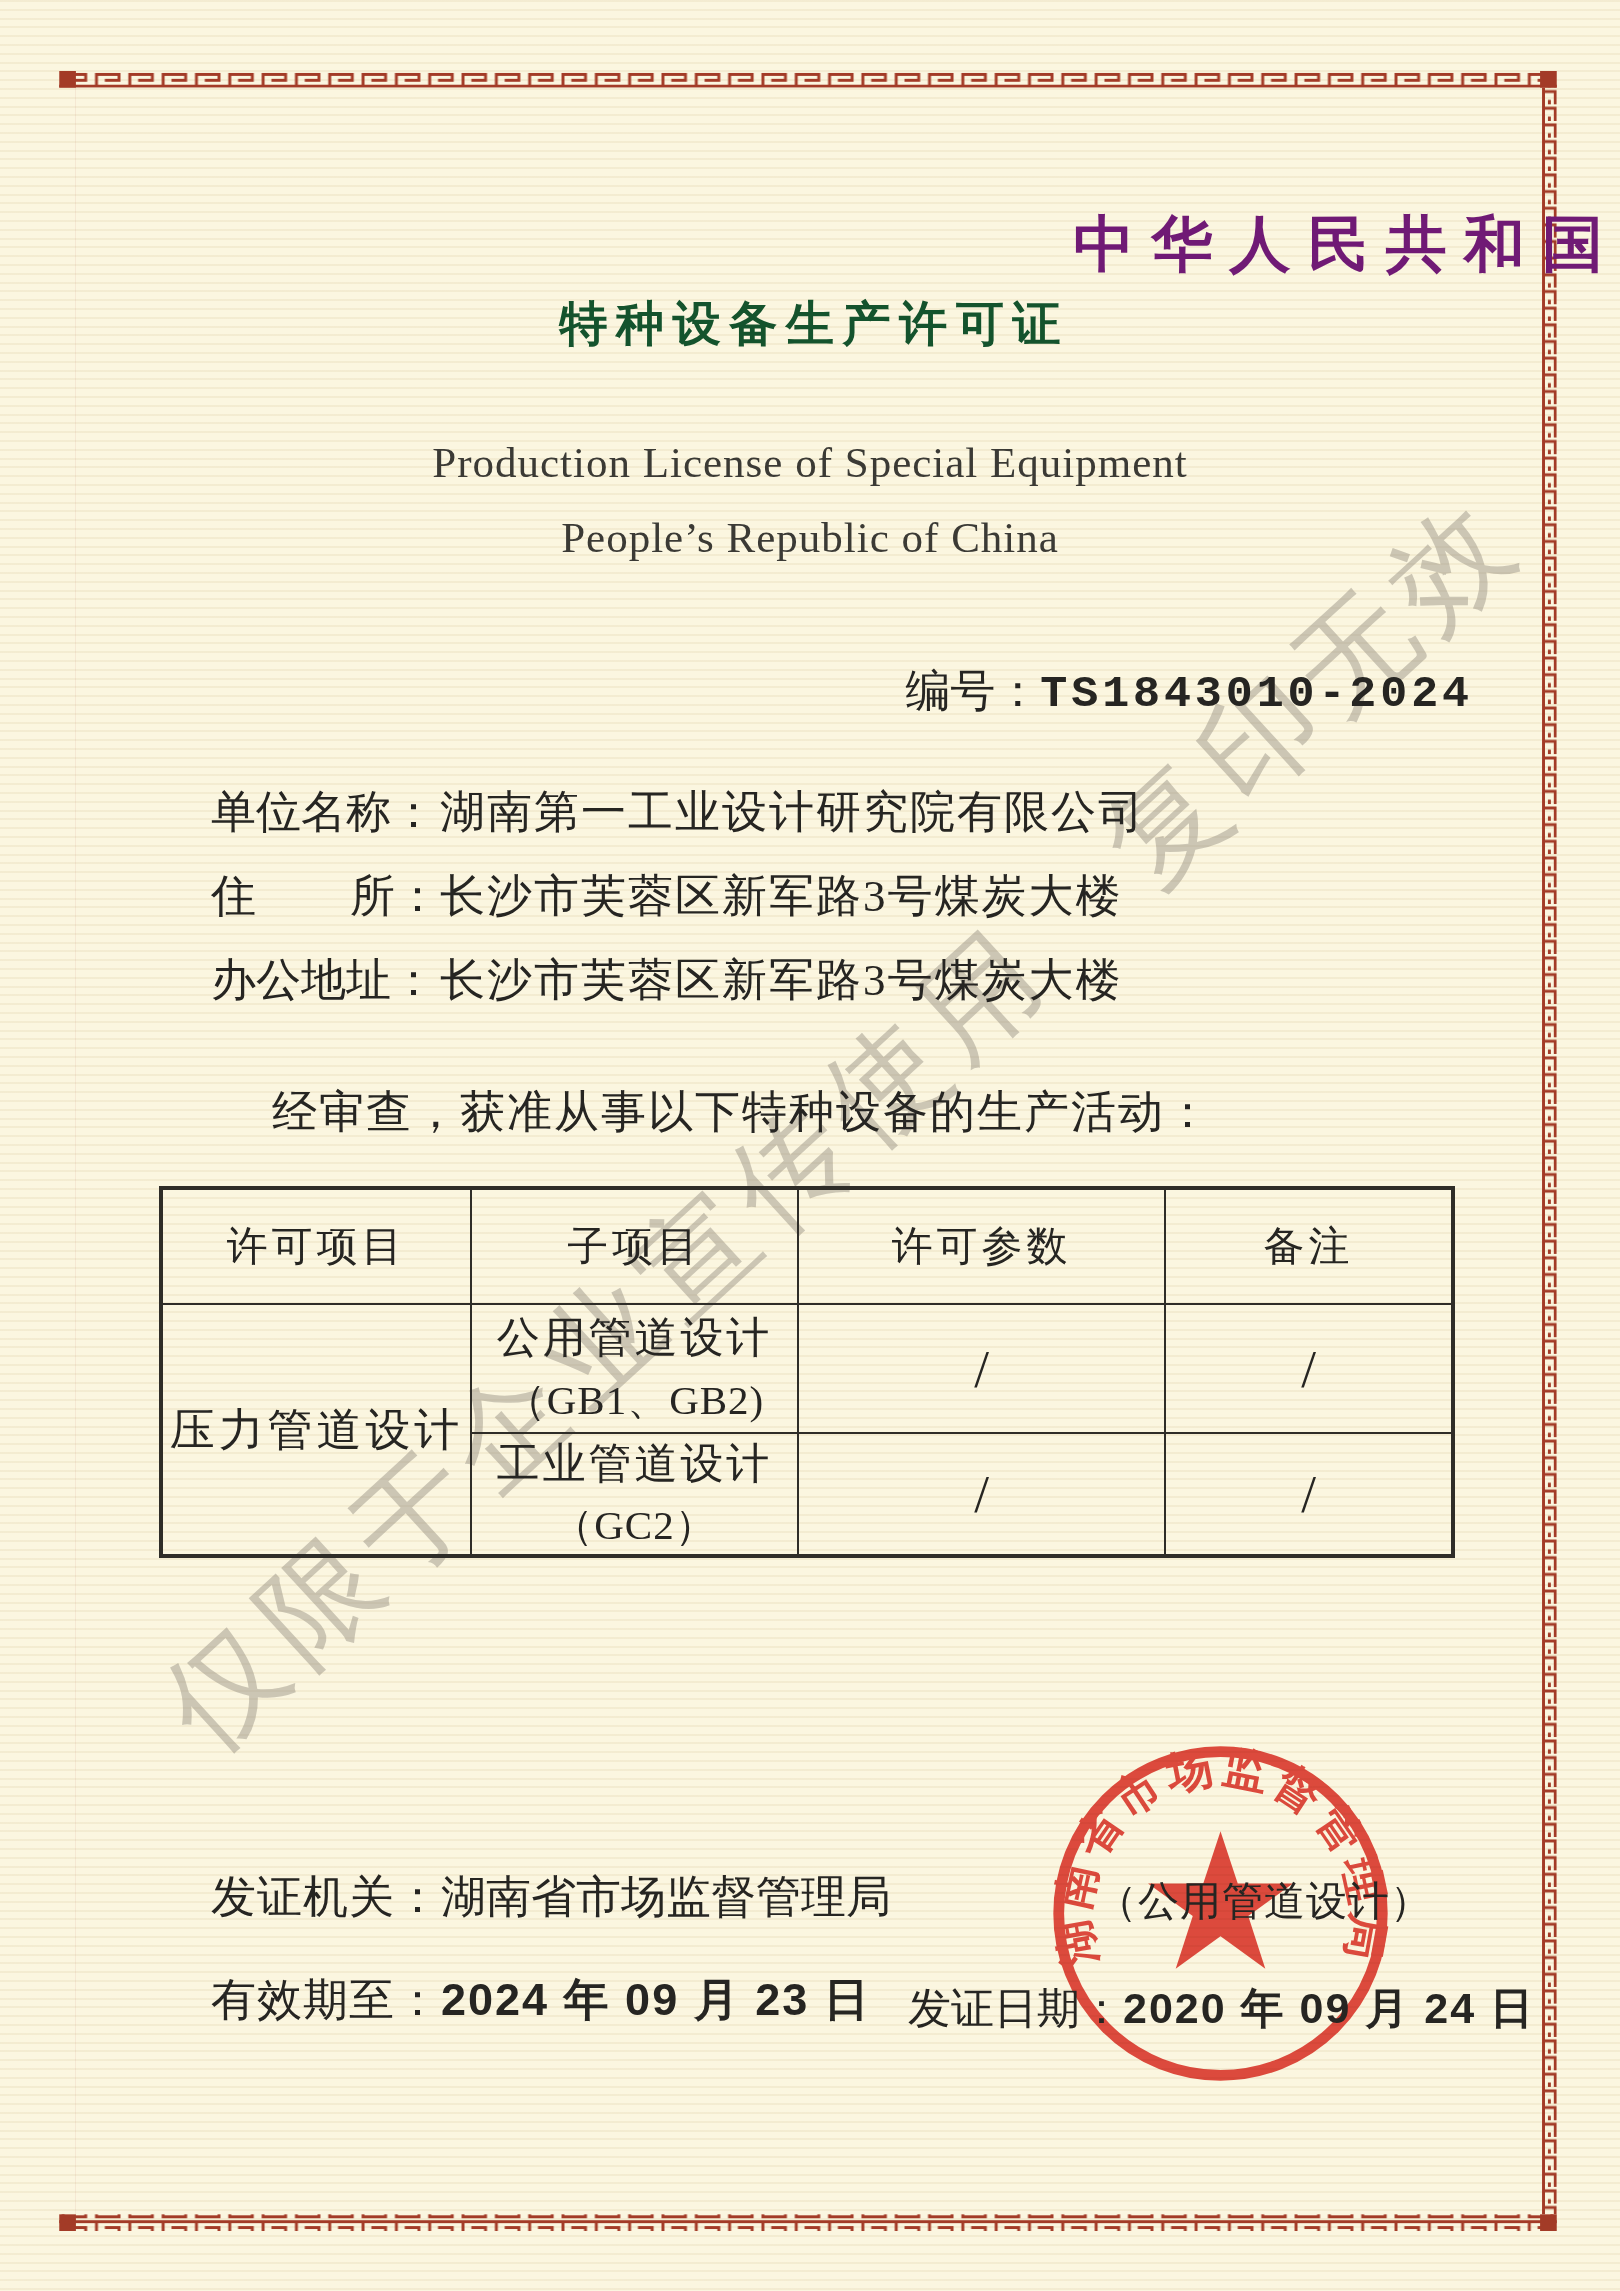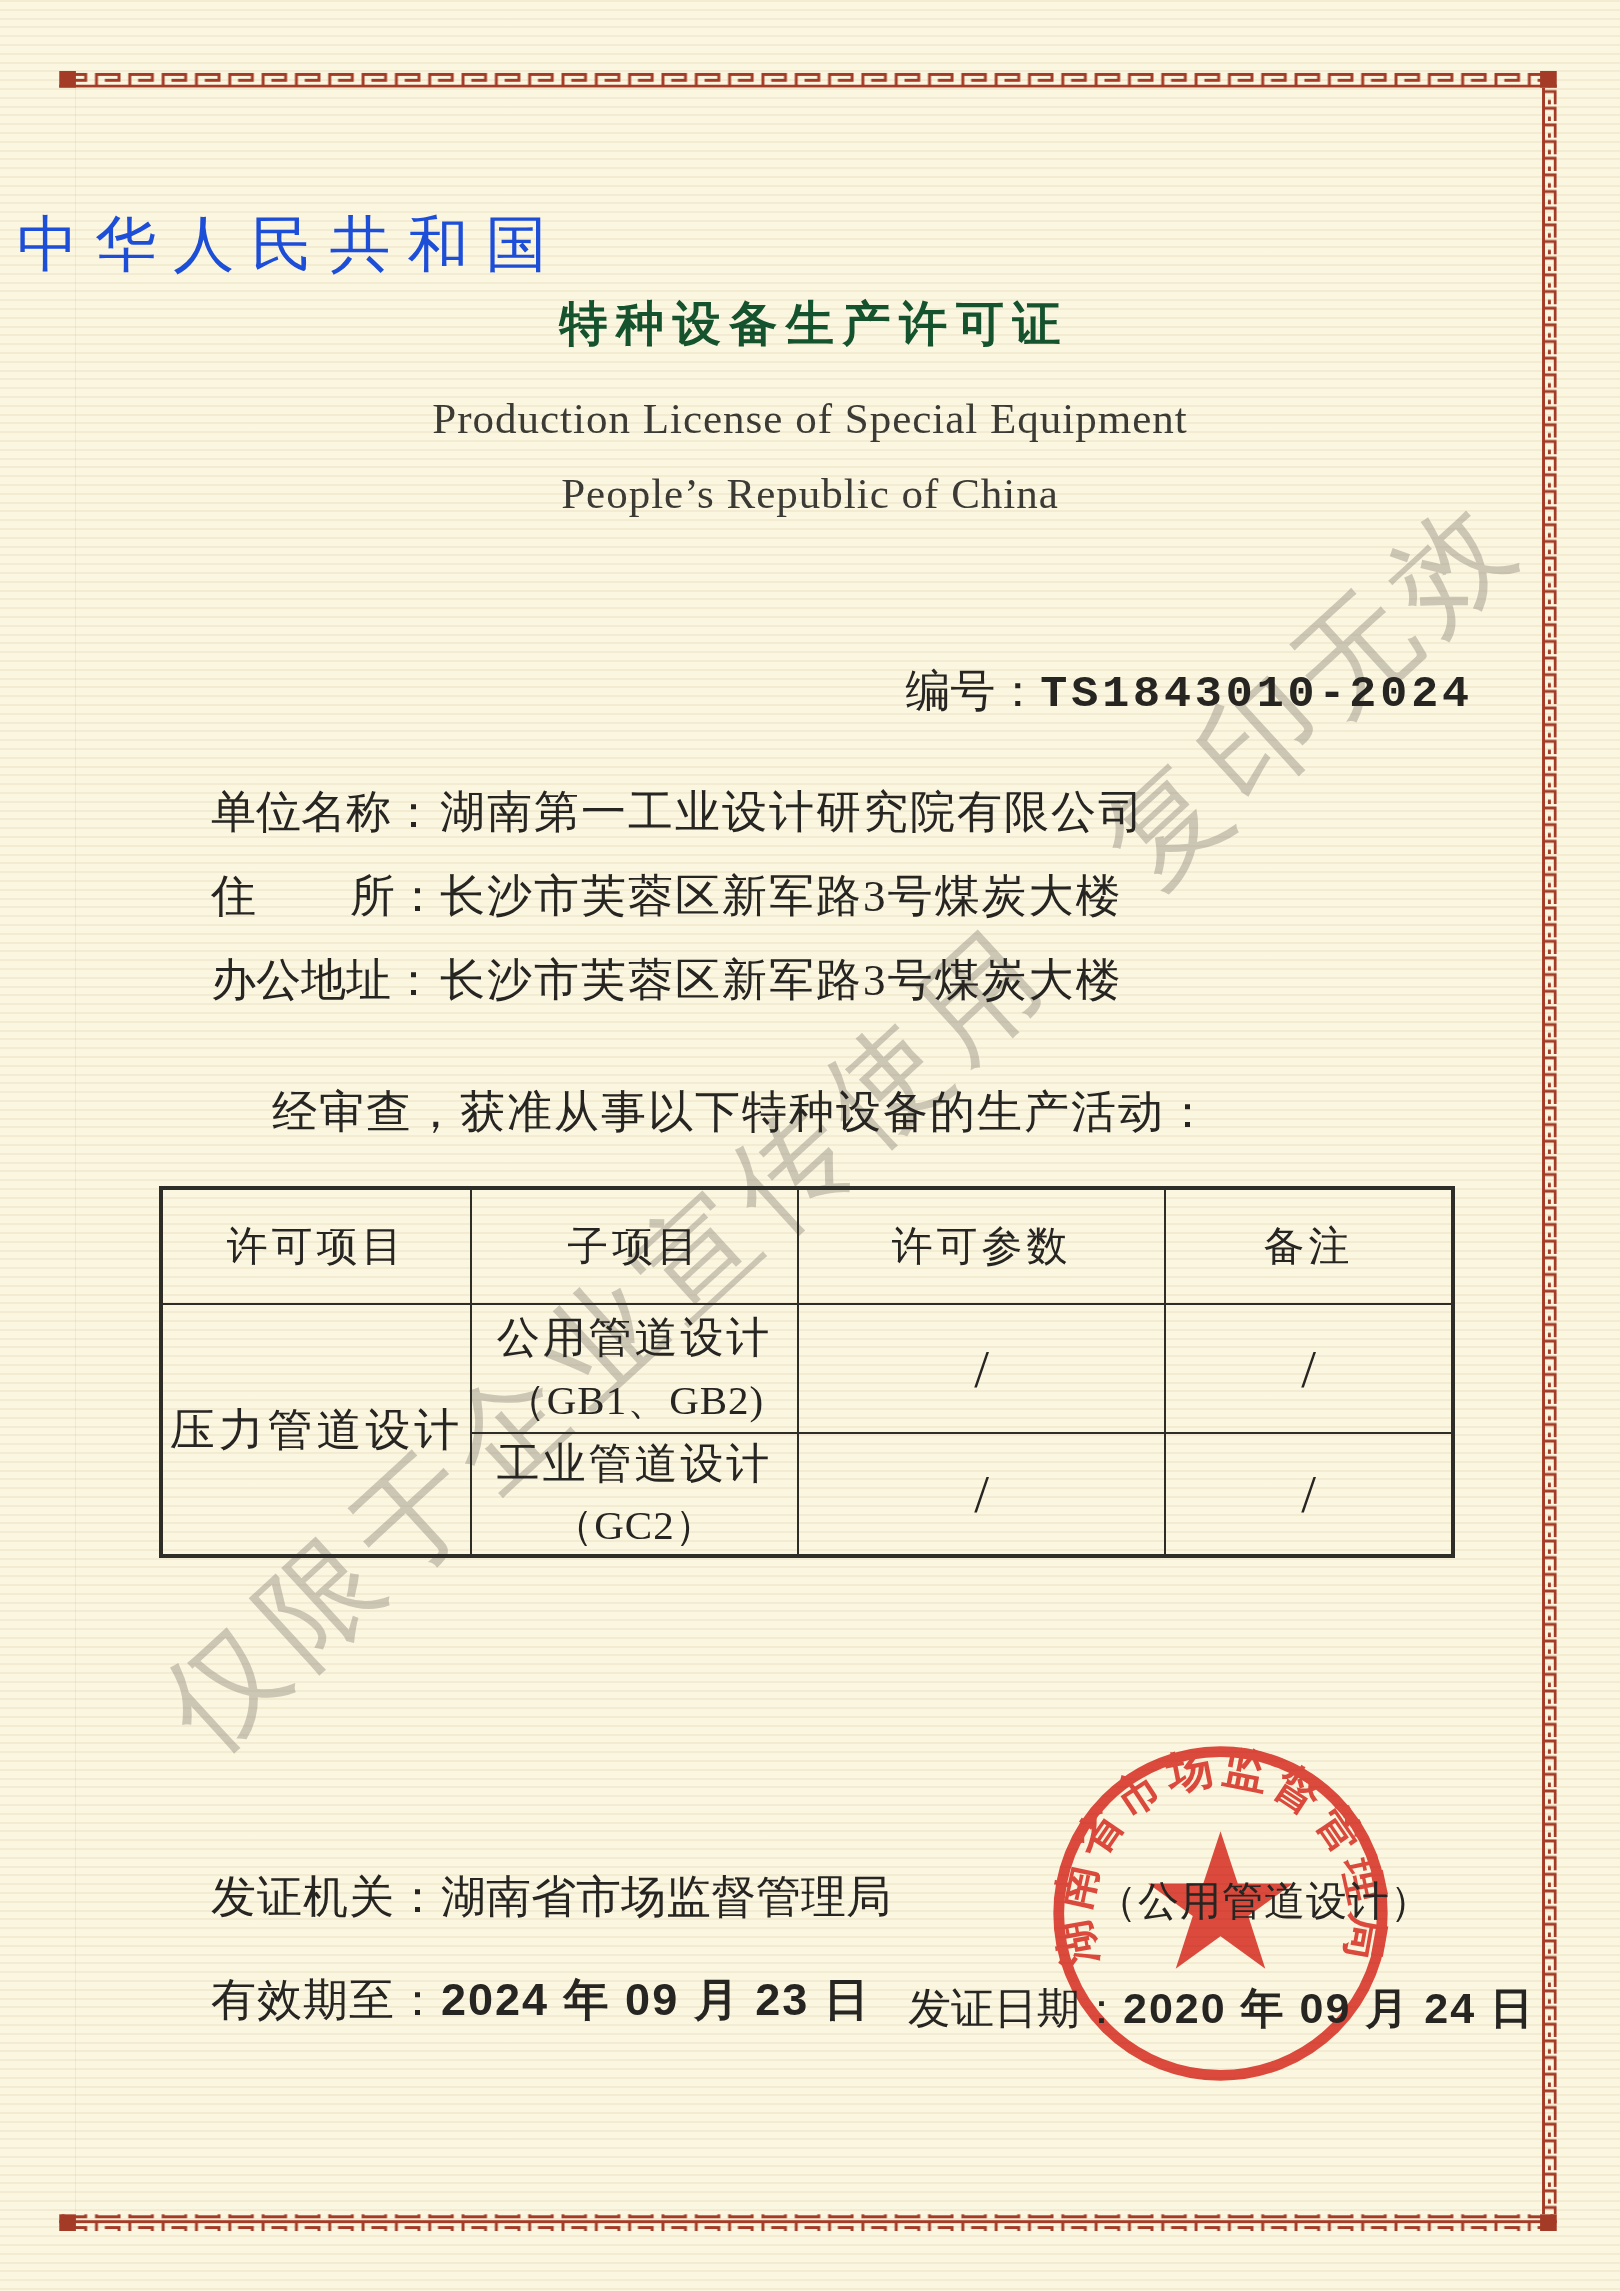--- a/index.html
+++ b/index.html
@@ -24,31 +24,31 @@
     transform:translate(-50%,-50%) rotate(-42.5deg);
     white-space:nowrap;
     font-family:"Liberation Sans","DejaVu Sans",sans-serif;
     font-size:116px;letter-spacing:0.10em;
     color:rgba(146,140,127,0.45);
   }
   .seal-svg{position:absolute;left:1044px;top:1737px;z-index:2;mix-blend-mode:multiply;opacity:0.92;}
   .content{position:absolute;inset:0;z-index:3;}
 
   .title-cn-1{
-    position:absolute;top:204px;left:0;width:100%;text-align:left;
-    font-size:61px;font-weight:400;color:#1d4ed8;
+    position:absolute;top:204px;left:0;width:100%;text-align:right;
+    font-size:61px;font-weight:700;color:#701a75;
     letter-spacing:0.28em;text-indent:0.28em;
   }
   .title-cn-2{
     position:absolute;top:292px;left:0;width:100%;text-align:center;
     font-size:48px;font-weight:700;color:#14532d;
     letter-spacing:0.18em;text-indent:0.18em;
   }
   .title-en{position:absolute;left:0;width:100%;text-align:center;
-    font-size:43px;color:#3b3a35;letter-spacing:1px;}
+    font-size:43px;color:#3b3a35;letter-spacing:1px;margin-top:44px;}
   .title-en.l1{top:394px;}
   .title-en.l2{top:469px;border-radius:24px;}
 
   .license-no{
     position:absolute;top:661px;right:147px;
     font-size:45px;display:flex;align-items:baseline;justify-content:center;
   }
   .license-no .num{
     font-family:"Liberation Mono","DejaVu Sans Mono",monospace;
     letter-spacing:3.9px;font-weight:700;

